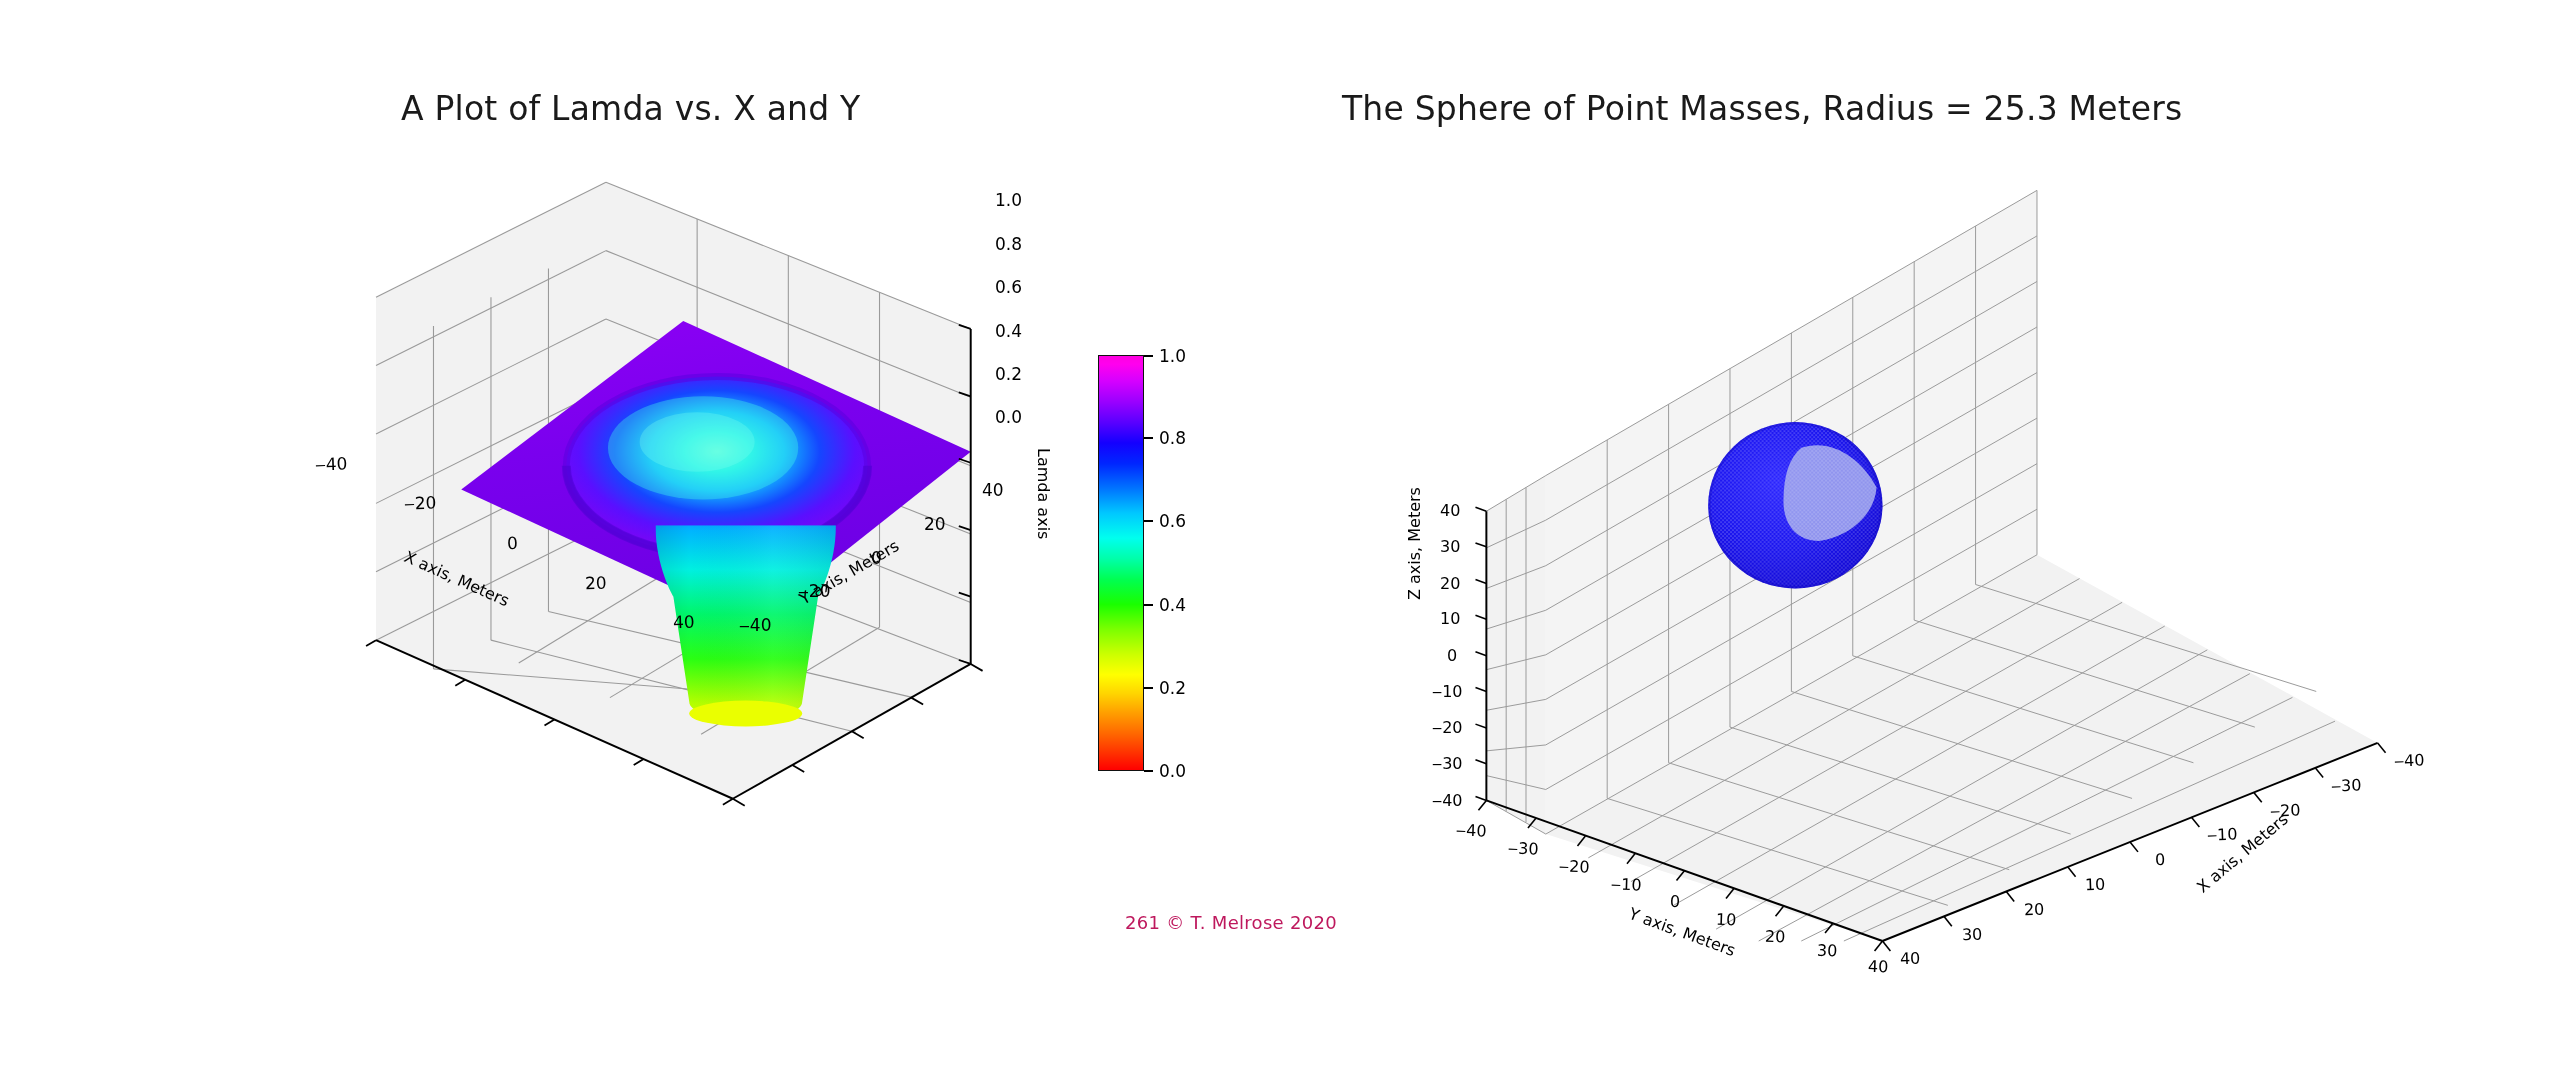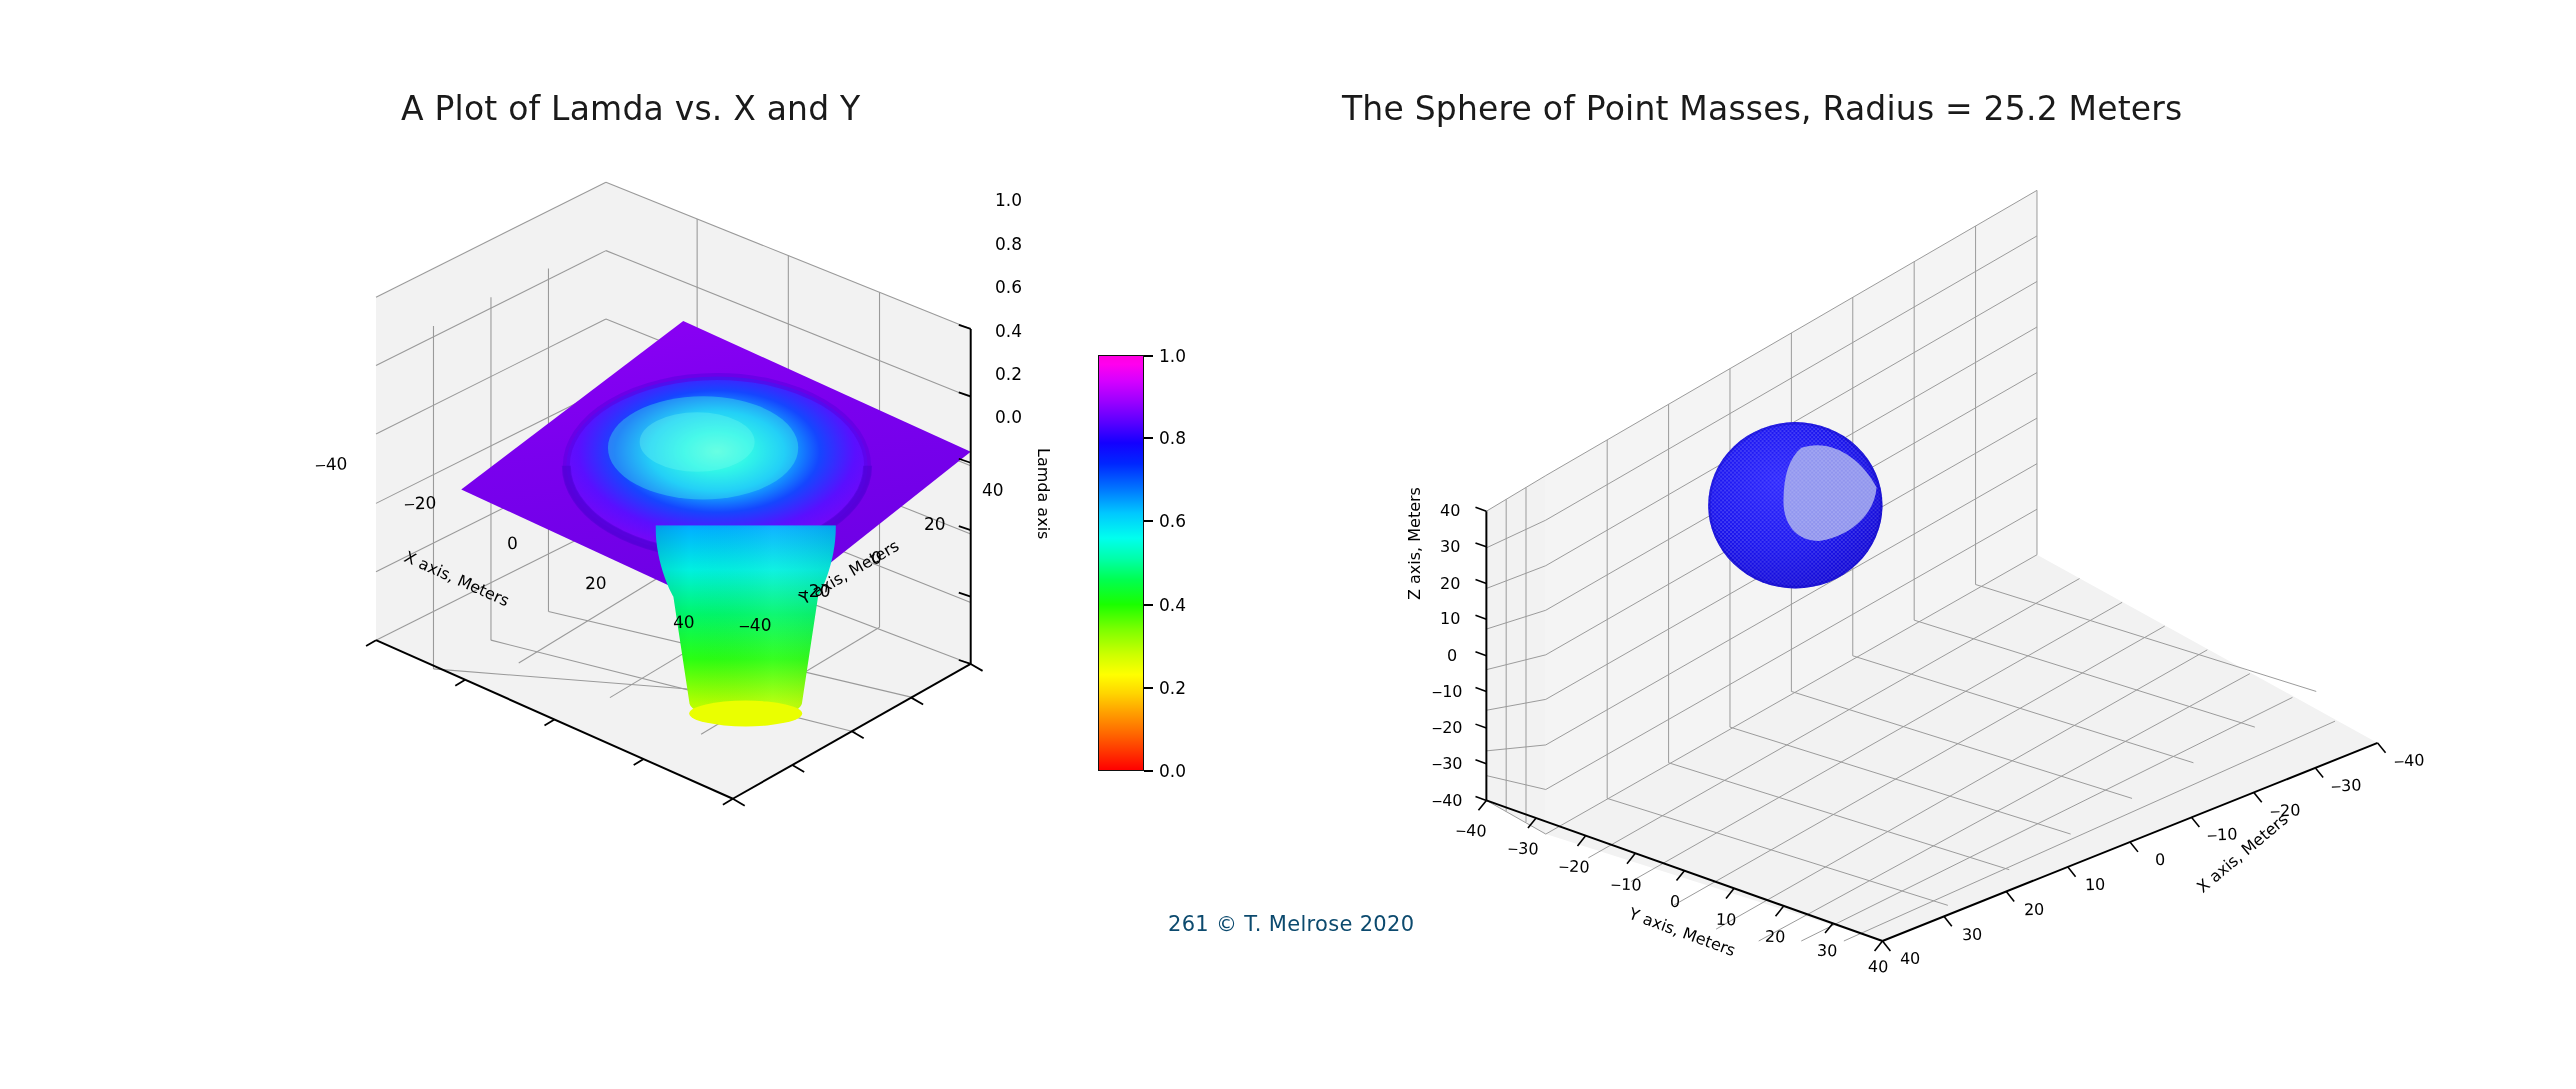--- a/index.html
+++ b/index.html
@@ -30,30 +30,30 @@
         #ff0000 0%, #ff3000 4%, #ff6a00 9%, #ffa100 14%,
         #ffd500 18.5%, #ffff00 23%, #cbff00 28%, #7bff00 34%,
         #1aff00 40%, #00ff51 46%, #00ffa9 51%, #00ffee 56%,
         #00c8ff 62%, #0074ff 68%, #0026ff 74%, #1400ff 79%,
         #5a00ff 84%, #9b00ff 89%, #d600ff 94%, #ff00ee 98%, #ff00e1 100%);}
   .cb-tick{position:absolute;left:46px;width:9px;height:1.6px;background:#000;}
   .cb-lbl{position:absolute;left:61px;font-size:17px;color:#000;
           transform:translateY(-50%);white-space:nowrap;}
 
   
-  #footer-credit{position:absolute;left:1168px;top:912px;font-size:21px;color:#0c4a6e;
+  #footer-credit{position:absolute;left:1125px;top:912px;font-size:18px;color:#be185d;
                  white-space:nowrap;letter-spacing:0.3px;}
 </style>
 </head>
 <body>
 
 <div class="figure">
 
   <div class="plot-title" id="title-left">A Plot of Lamda vs. X and Y</div>
-  <div class="plot-title" id="title-right">The Sphere of Point Masses, Radius = 25.2 Meters</div>
+  <div class="plot-title" id="title-right">The Sphere of Point Masses, Radius = 25.3 Meters</div>
 
   <div class="axes3d" id="left-axes" style="left:376px;top:198px;width:674px;height:694px;">
     <svg width="674" height="694" viewBox="0 0 680 700">
       <defs>
 
         <radialGradient id="wellGrad" cx="50%" cy="42%" r="62%">
           <stop offset="0%" stop-color="#6fffd8"></stop>
           <stop offset="18%" stop-color="#27f0e8"></stop>
           <stop offset="36%" stop-color="#12b7ff"></stop>
           <stop offset="55%" stop-color="#1546ff"></stop>

